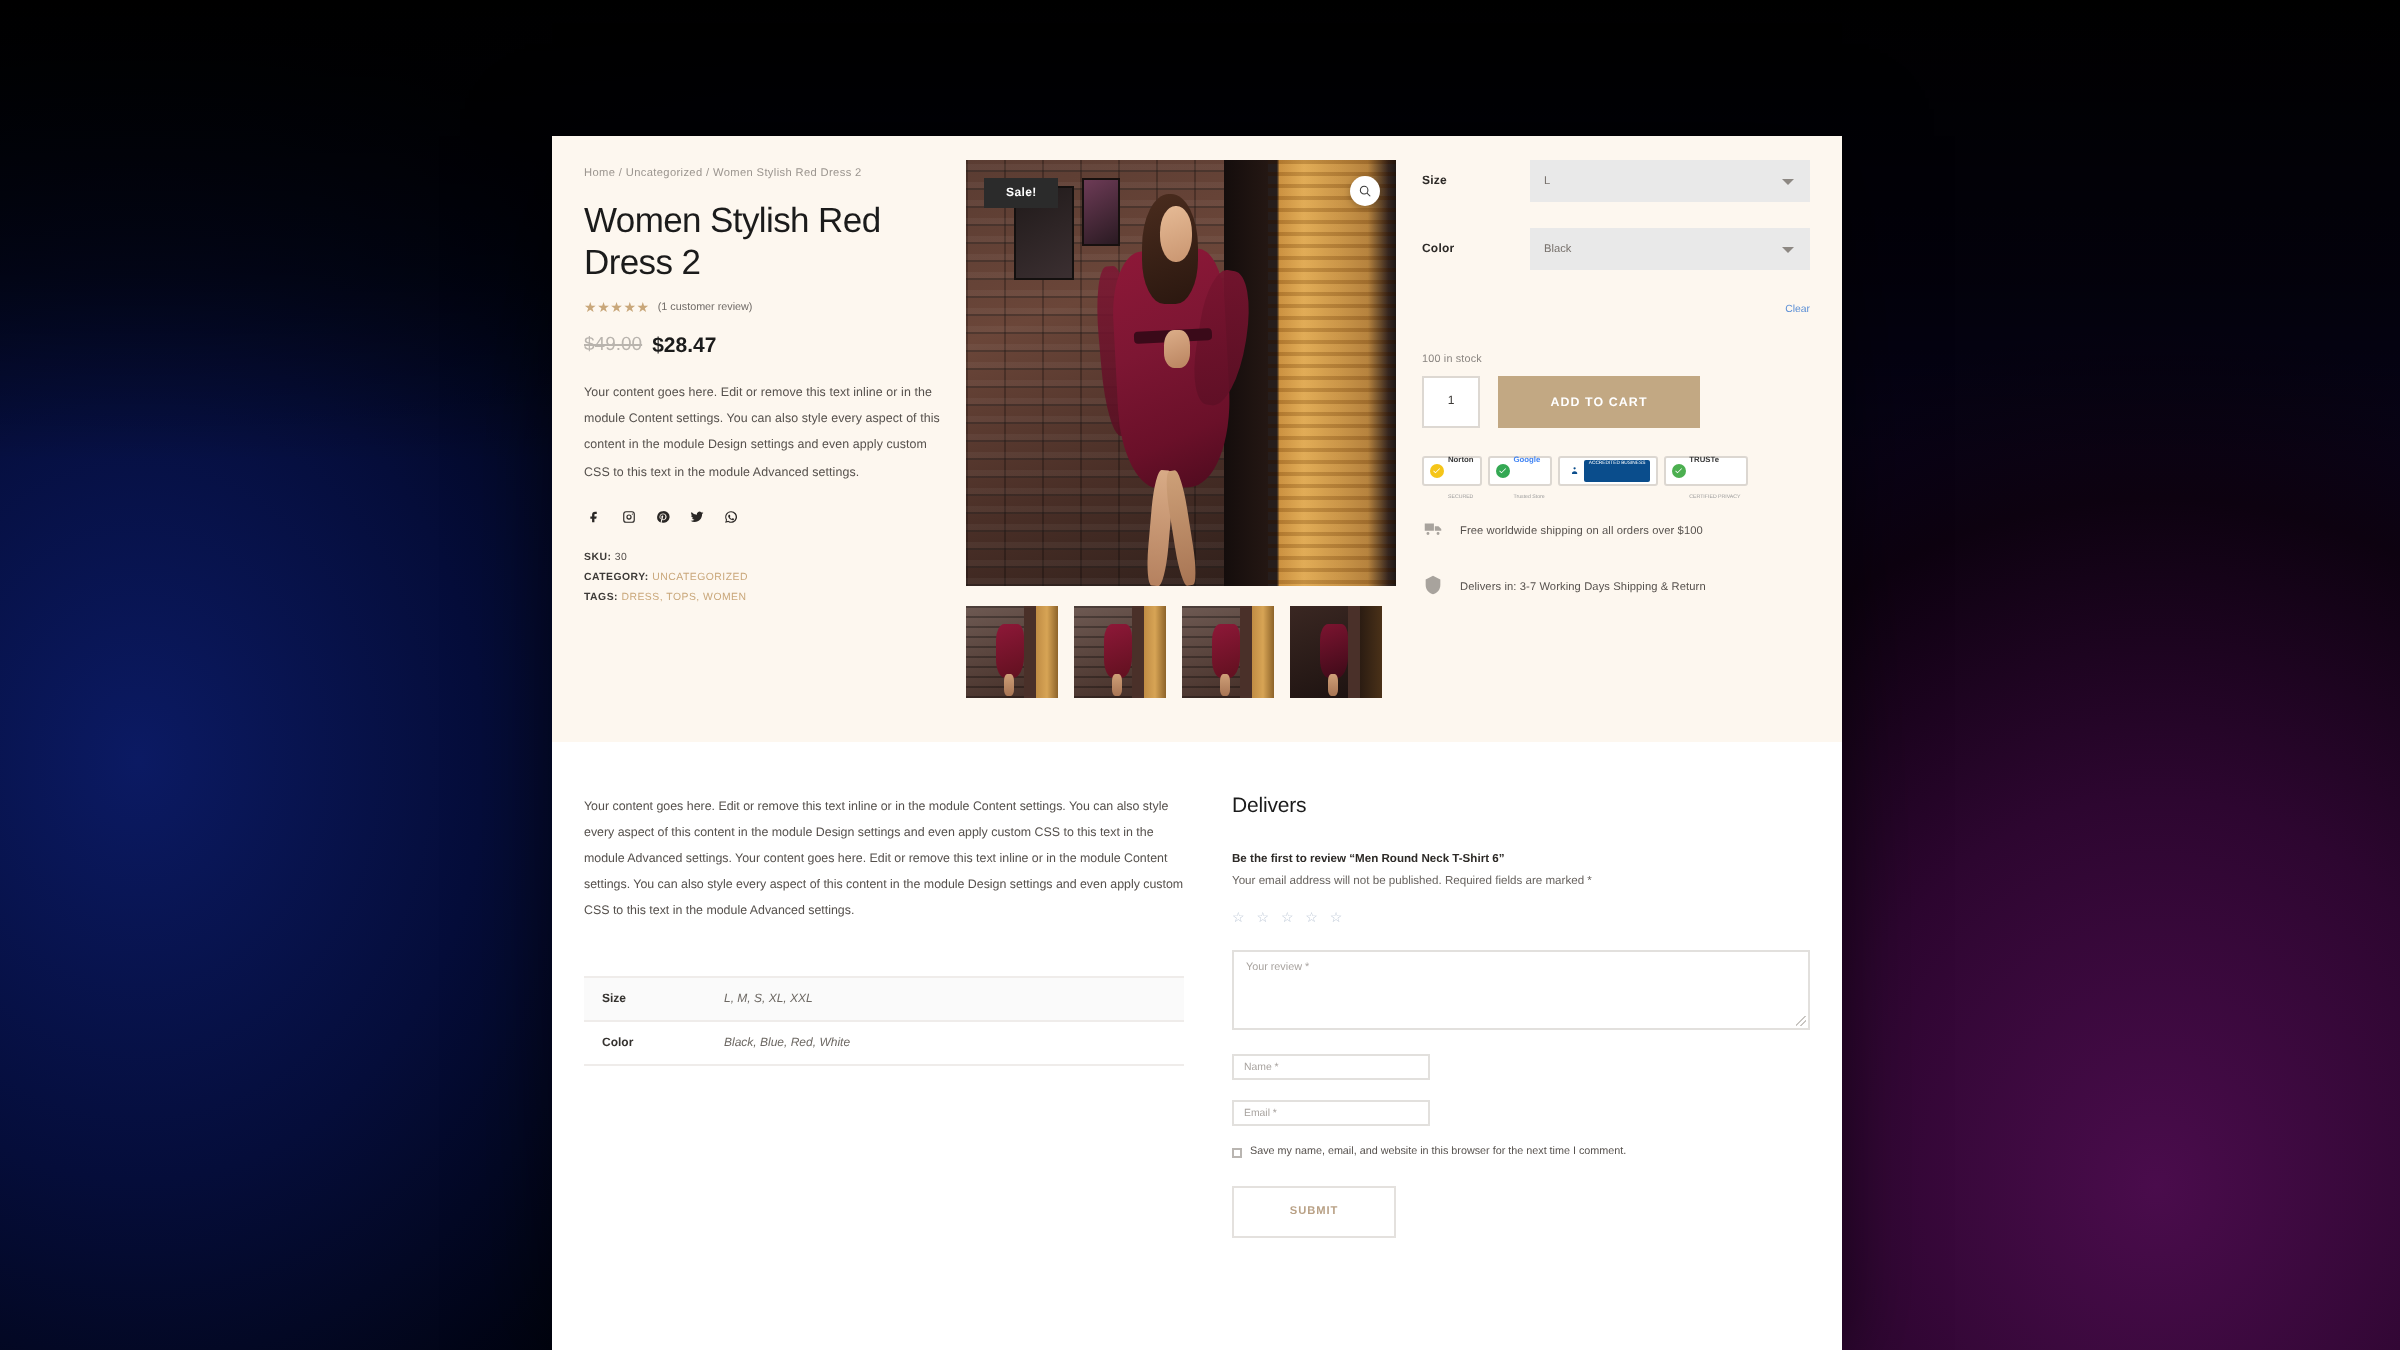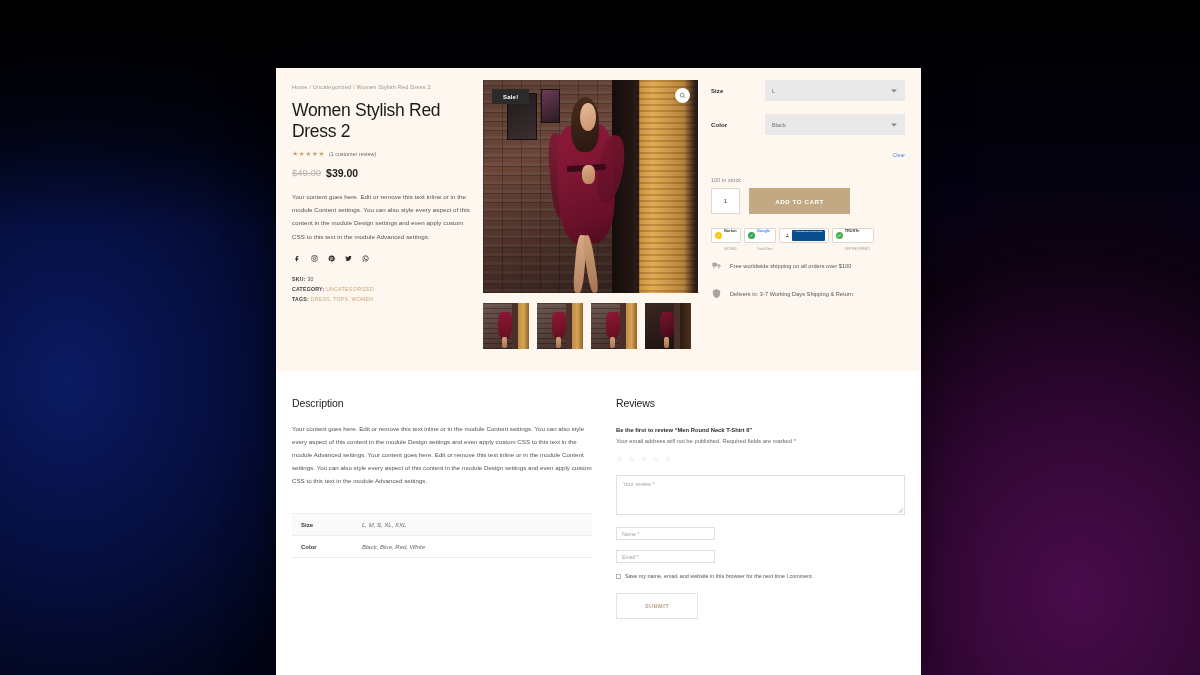--- a/index.html
+++ b/index.html
@@ -238,21 +238,21 @@
 
         <h1 class="title">Women Stylish Red Dress 2</h1>
 
         <div class="rating-row">
           <span class="stars">★★★★★</span>
           <span class="review-link">(1 customer review)</span>
         </div>
 
         <div class="price-row">
           <span class="price-old">$49.00</span>
-          <span class="price-new">$39.00</span>
+          <span class="price-new">$28.47</span>
         </div>
 
         <p class="desc">Your content goes here. Edit or remove this text inline or in the module Content settings. You can also style every aspect of this content in the module Design settings and even apply custom CSS to this text in the module Advanced settings.</p>
 
         <div class="socials">
           <span>
               <svg viewBox="0 0 24 24">
                 <path d="M15 3h-3a5 5 0 0 0-5 5v3H4v4h3v6h4v-6h3l1-4h-4V8a1 1 0 0 1 1-1h3z"></path>
               </svg>
             </span>
@@ -433,39 +433,38 @@
               </svg></span>
           <span class="ship-text">Delivers in: 3-7 Working Days Shipping &amp; Return</span>
         </div>
       </div>
 
     </div>
   </div>
 
   <div class="lower">
     <div class="lower-left">
-      <h2 class="sec-title">Description</h2>
       <p class="body-text">Your content goes here. Edit or remove this text inline or in the module Content settings. You can also style every aspect of this content in the module Design settings and even apply custom CSS to this text in the module Advanced settings. Your content goes here. Edit or remove this text inline or in the module Content settings. You can also style every aspect of this content in the module Design settings and even apply custom CSS to this text in the module Advanced settings.</p>
 
       <table class="info-table">
         <tbody>
             <tr>
           <td class="k">Size</td>
           <td class="v">L, M, S, XL, XXL</td>
         </tr>
         <tr>
           <td class="k">Color</td>
           <td class="v">Black, Blue, Red, White</td>
         </tr>
       </tbody>
         </table>
     </div>
 
     <div class="lower-right">
-      <h2 class="sec-title rev">Reviews</h2>
+      <h2 class="sec-title rev">Delivers</h2>
       <div class="rev-head">Be the first to review “Men Round Neck T-Shirt 6”</div>
       <div class="rev-sub">Your email address will not be published. Required fields are marked *</div>
       <div class="rev-stars">☆ ☆ ☆ ☆ ☆</div>
 
       <div class="ta">Your review *</div>
       <div class="inp">Name *</div>
       <div class="inp">Email *</div>
 
       <div class="chk-row">
         <span class="chk-box"></span>

